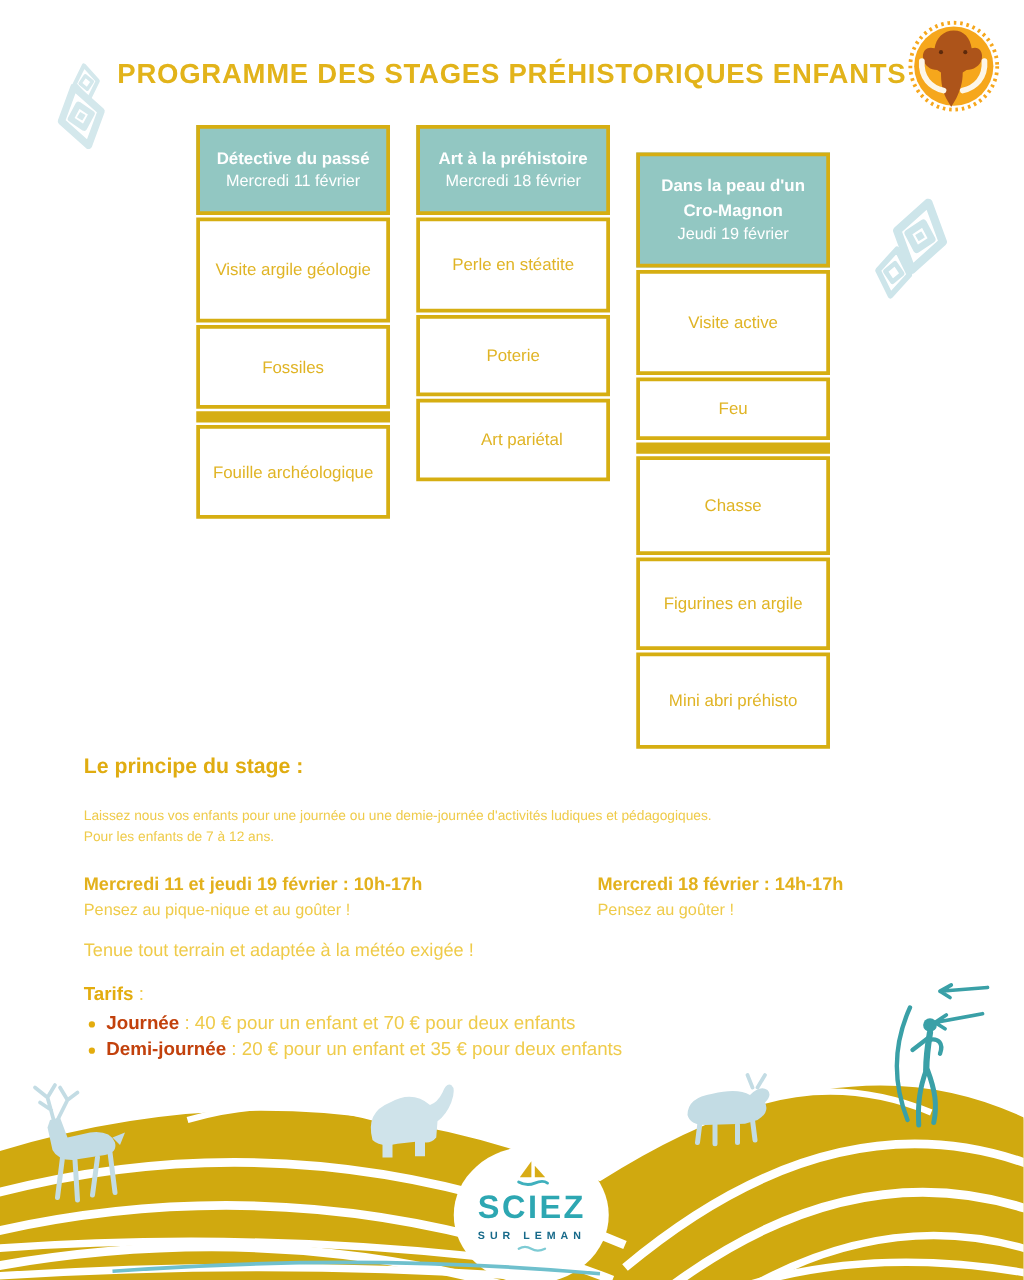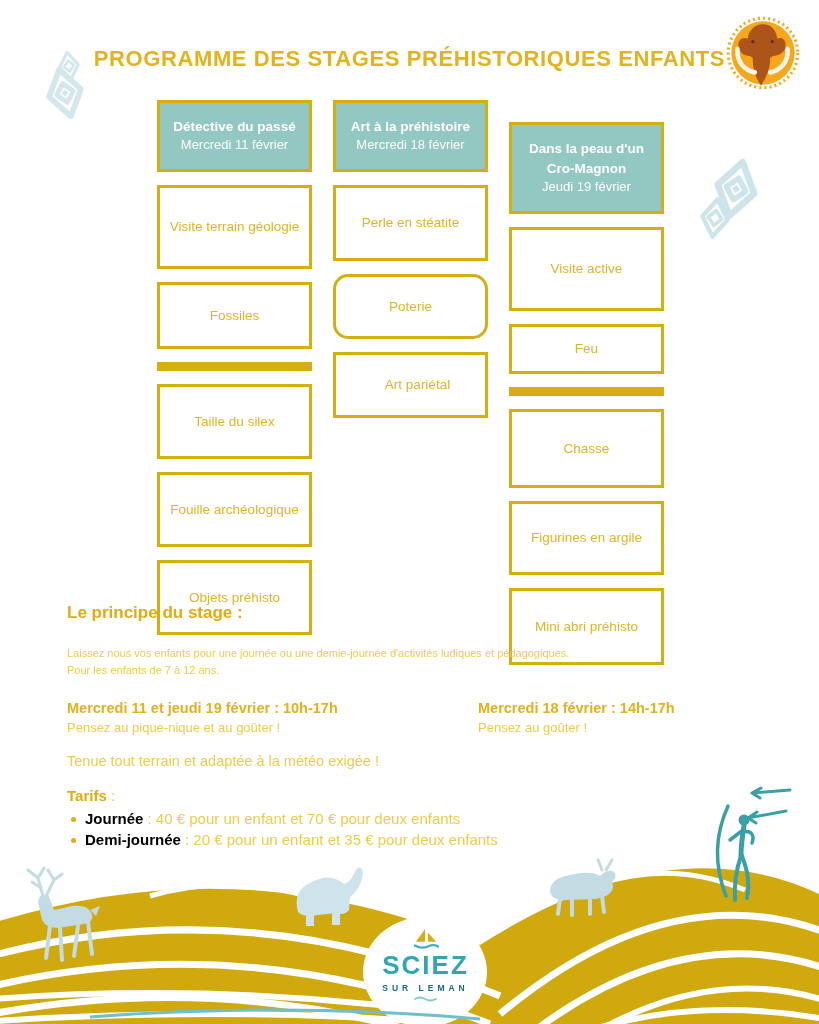--- a/index.html
+++ b/index.html
@@ -17,21 +17,21 @@
   .title {
     left:0; right:0; top:46px;
     text-align:center;
     font-size:22px; font-weight:700;
     letter-spacing:0.6px;
     color:#e2b31a;
     text-transform:uppercase;
   }
 
   
-  .col { position:absolute; top:100px; width:155px; display:flex; flex-direction:column; gap:13px; }
+  .col { position:absolute; top:100px; width:155px; display:flex; flex-direction:column; gap:2px; }
   .col-1 { left:157px; } .col-2 { left:333px; } .col-3 { left:509px;margin-top:22px; }
   .col-header {
     background:#92c7c2;
     border:3px solid #d6ae12;
     color:#ffffff; text-align:center;
     display:flex; flex-direction:column; justify-content:center;
     line-height:1.45;
   }
   .col-header .t { font-weight:bold; font-size:13.5px; }
   .col-header .d { font-size:13px; }
@@ -52,21 +52,21 @@
   .sess-title { font-size:14.5px; color:#e3b11c; font-weight:bold; }
   .sess-note { font-size:13px; color:#efcb4a; margin-top:4px; }
   .sess-left { left:67px; top:700px; }
   .sess-right { left:478px; top:700px; }
   .gear-note { left:67px; top:753px; font-size:14.5px; color:#efcb4a; }
   .tarifs { left:67px; top:787px; font-size:15px; color:#efcb4a; }
   .tarifs .head { color:#e3ac0e; font-weight:bold; }
   .tarifs ul { list-style:none; margin-top:6px; }
   .tarifs li { position:relative; padding-left:18px; margin-top:4px; }
   .tarifs li::before { content:""; position:absolute; left:4px; top:7px; width:5px; height:5px; border-radius:50%; background:#e3ac0e; }
-  .tarifs li .lbl { color:#000000; font-weight:bold; }
+  .tarifs li .lbl { color:#c2410c; font-weight:bold; }
 
   
   .sciez-logo { left:363px; top:928px; width:125px; text-align:center; z-index:5; }
   .sciez-name { font-size:26px; font-weight:800; letter-spacing:2px; color:#2da7b2; margin-top:-2px; }
   .sciez-sub { font-size:8.5px; font-weight:bold; letter-spacing:4px; color:#176a8a; margin-top:2px; }
 
   svg { display:block; }
 </style>
 </head>
 <body>
@@ -119,35 +119,33 @@
   </svg>
 </div>
 
 <div class="abs title">PROGRAMME DES STAGES PRÉHISTORIQUES ENFANTS</div>
 
 <div class="col col-1">
   <div class="col-header" style="height:72px;">
     <div class="t">Détective du passé</div>
     <div class="d">Mercredi 11 février</div>
   </div>
-  <div class="cell" style="height:84px;">Visite terrain géologie</div>
+  <div class="cell" style="height:84px;">Visite argile géologie</div>
   <div class="cell" style="height:67px;">Fossiles</div>
   <div class="break-band"></div>
-  <div class="cell" style="height:75px;">Taille du silex</div>
   <div class="cell" style="height:75px;">Fouille archéologique</div>
-  <div class="cell" style="height:75px;">Objets préhisto</div>
 </div>
 
 <div class="col col-2">
   <div class="col-header" style="height:72px;">
     <div class="t">Art à la préhistoire</div>
     <div class="d">Mercredi 18 février</div>
   </div>
   <div class="cell" style="height:76px;">Perle en stéatite</div>
-  <div class="cell" style="height:65px;border-radius:15px;">Poterie</div>
+  <div class="cell" style="height:65px;">Poterie</div>
   <div class="cell" style="height:66px;padding-left:20px;">Art pariétal</div>
 </div>
 
 <div class="col col-3">
   <div class="col-header" style="height:92px;">
     <div class="t">Dans la peau d'un</div>
     <div class="t">Cro-Magnon</div>
     <div class="d">Jeudi 19 février</div>
   </div>
   <div class="cell" style="height:84px;">Visite active</div>

